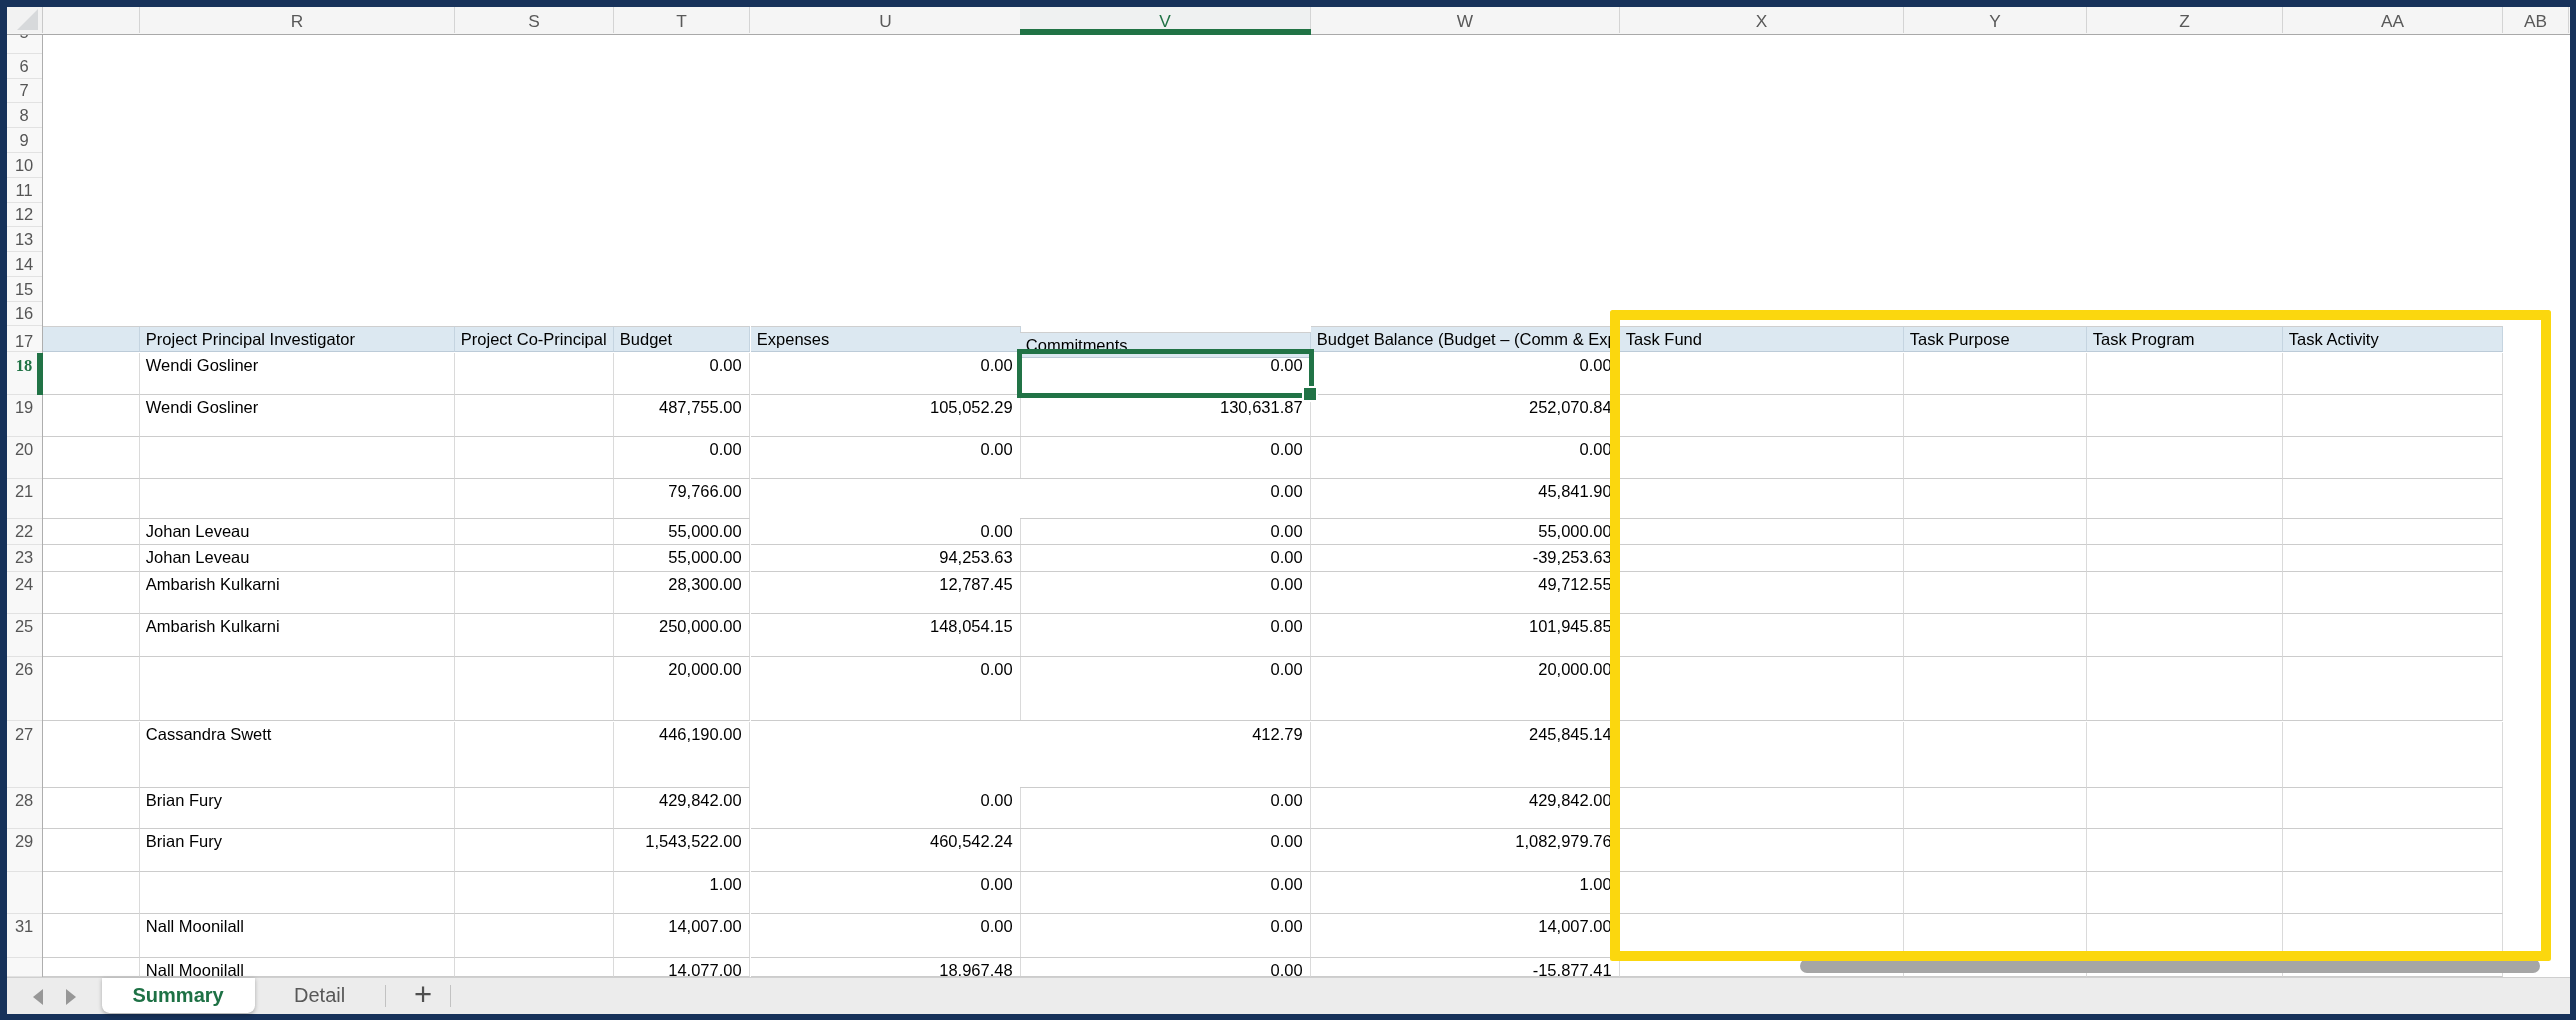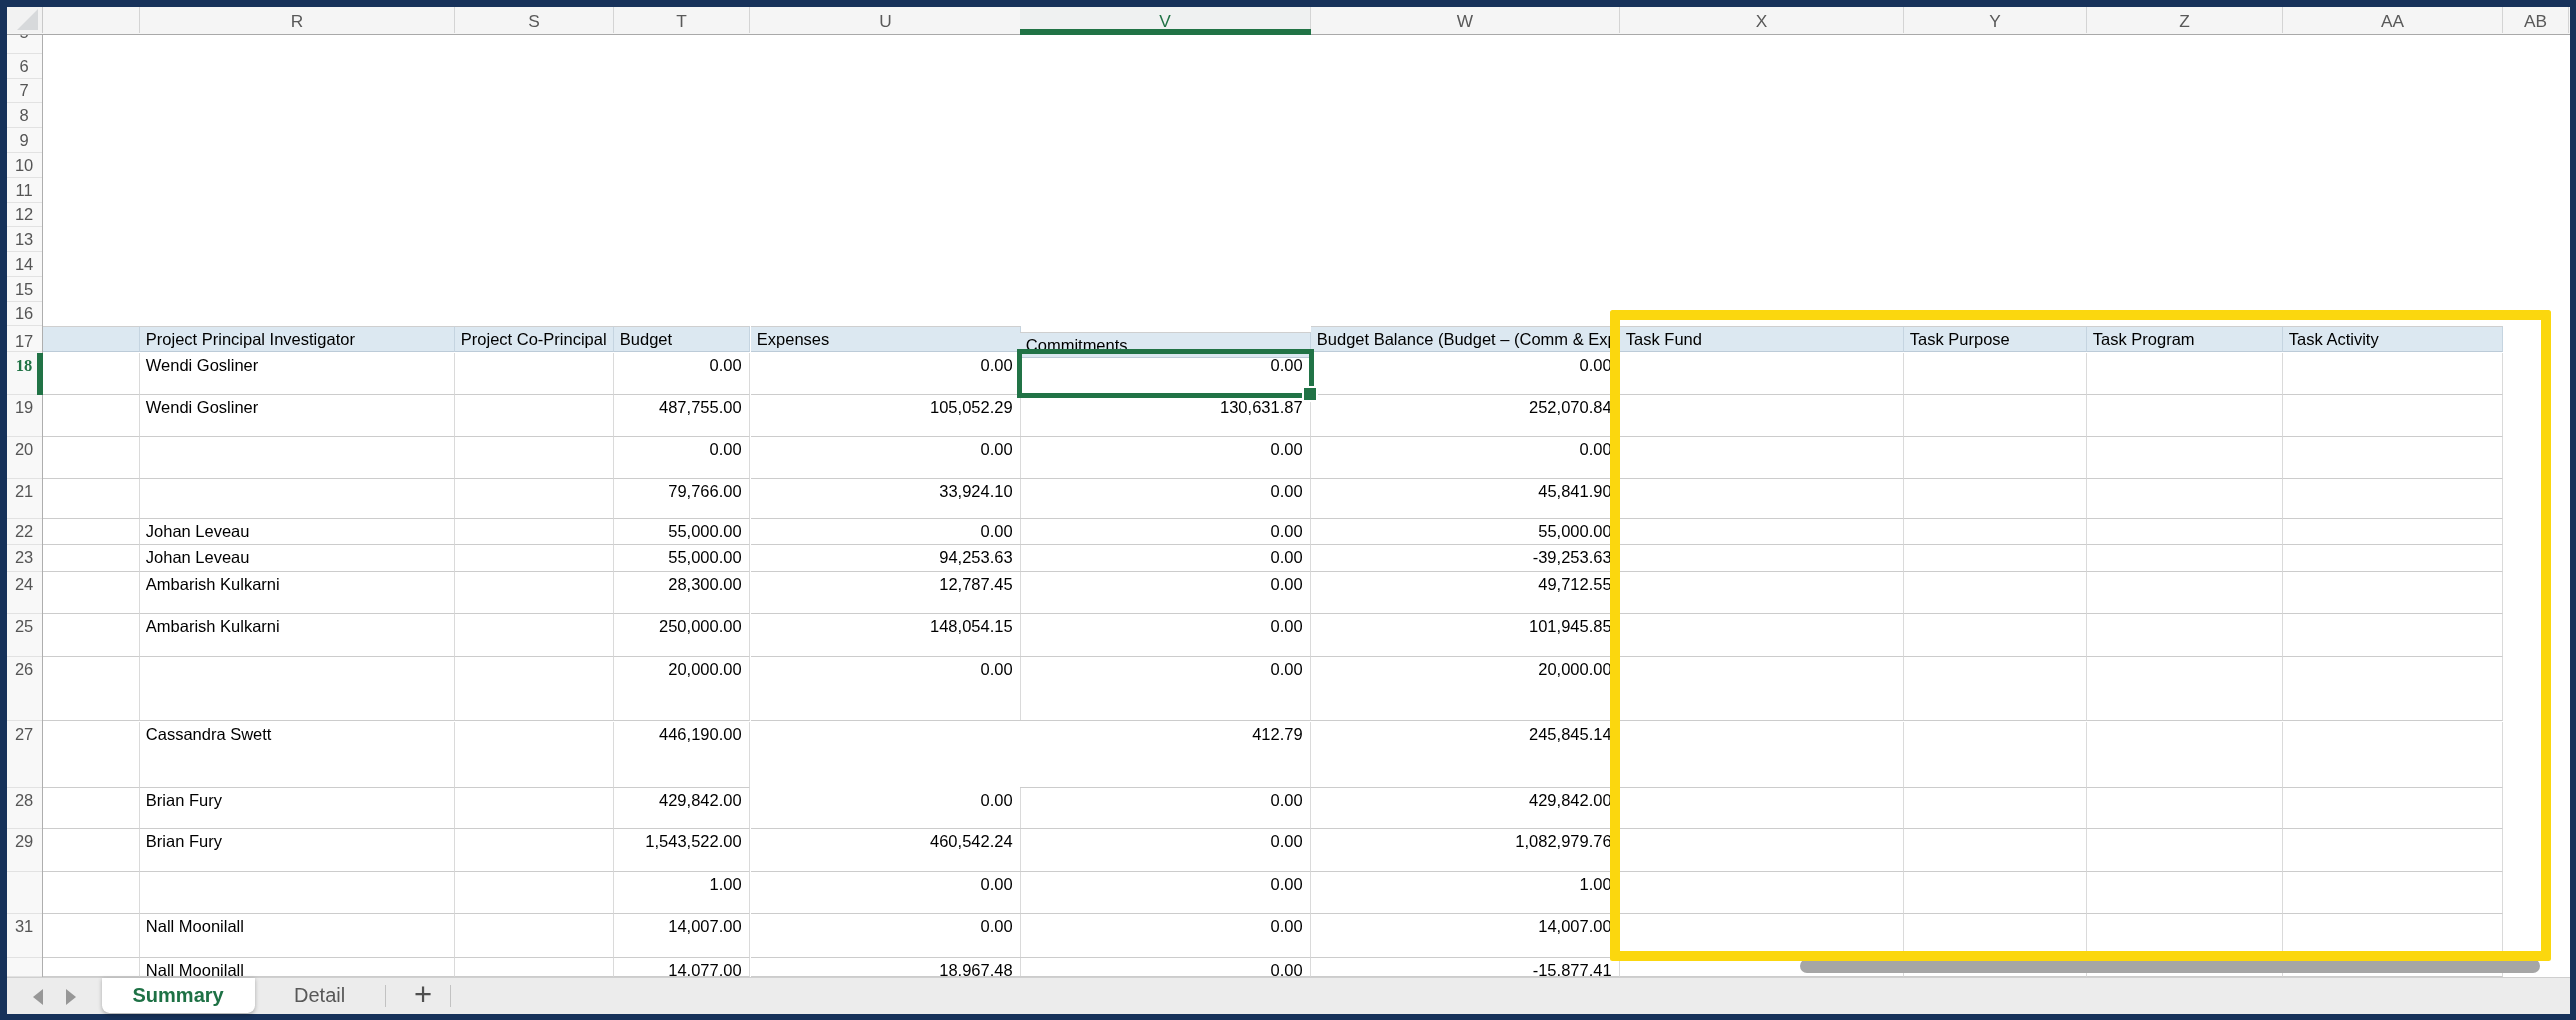--- a/index.html
+++ b/index.html
@@ -238,21 +238,20 @@
     <div class="cell num" style="left: 1020px; top: 437px; width: 291px; height: 42px;">0.00</div>
     <div class="cell num" style="left: 1311px; top: 437px; width: 309px; height: 42px;">0.00</div>
     <div class="cell" style="left: 1620px; top: 437px; width: 284px; height: 42px;"></div>
     <div class="cell" style="left: 1904px; top: 437px; width: 183px; height: 42px;"></div>
     <div class="cell" style="left: 2087px; top: 437px; width: 196px; height: 42px;"></div>
     <div class="cell" style="left: 2283px; top: 437px; width: 220px; height: 42px;"></div>
     <div class="cell" style="left: 43px; top: 479px; width: 97px; height: 40px;"></div>
     <div class="cell" style="left: 140px; top: 479px; width: 315px; height: 40px;"></div>
     <div class="cell" style="left: 455px; top: 479px; width: 159px; height: 40px;"></div>
     <div class="cell num" style="left: 614px; top: 479px; width: 136px; height: 40px;">79,766.00</div>
-    <div class="cell num" style="left: 751px; top: 479px; width: 270px; height: 40px;">33,924.10</div>
     <div class="cell num" style="left: 1020px; top: 479px; width: 291px; height: 40px;">0.00</div>
     <div class="cell num" style="left: 1311px; top: 479px; width: 309px; height: 40px;">45,841.90</div>
     <div class="cell" style="left: 1620px; top: 479px; width: 284px; height: 40px;"></div>
     <div class="cell" style="left: 1904px; top: 479px; width: 183px; height: 40px;"></div>
     <div class="cell" style="left: 2087px; top: 479px; width: 196px; height: 40px;"></div>
     <div class="cell" style="left: 2283px; top: 479px; width: 220px; height: 40px;"></div>
     <div class="cell" style="left: 43px; top: 519px; width: 97px; height: 25.6px;"></div>
     <div class="cell" style="left: 140px; top: 519px; width: 315px; height: 25.6px;">Johan Leveau</div>
     <div class="cell" style="left: 455px; top: 519px; width: 159px; height: 25.6px;"></div>
     <div class="cell num" style="left: 614px; top: 519px; width: 136px; height: 25.6px;">55,000.00</div>

